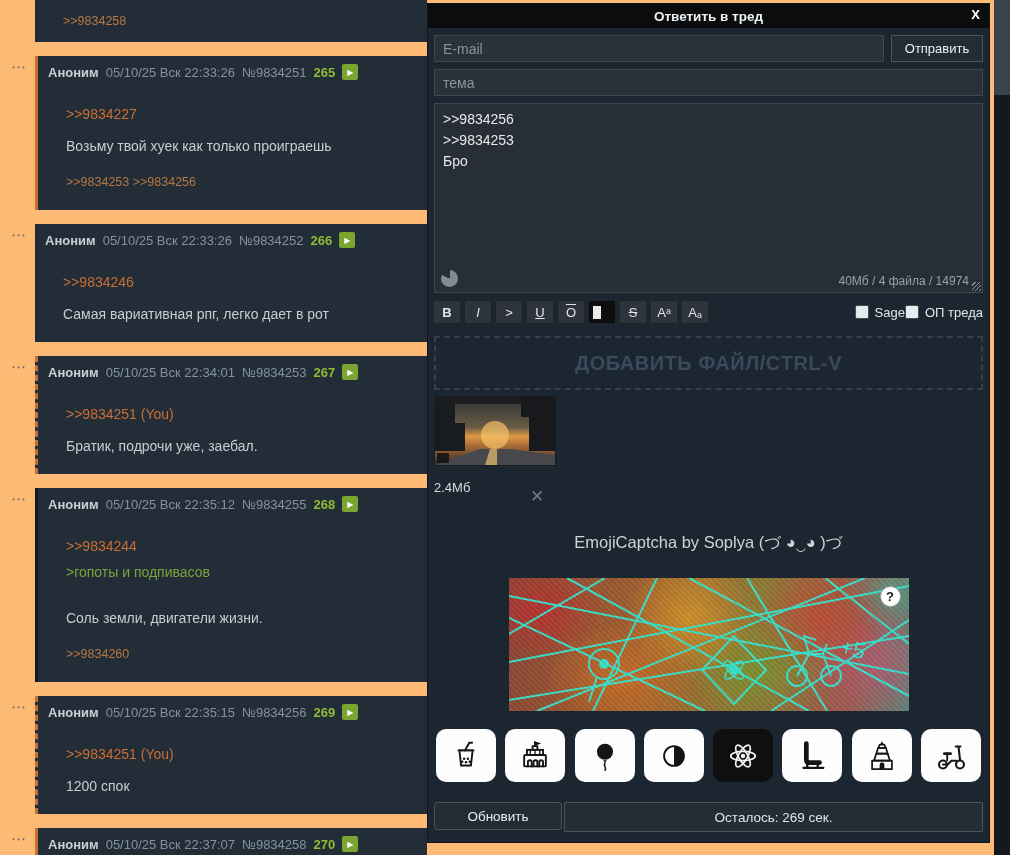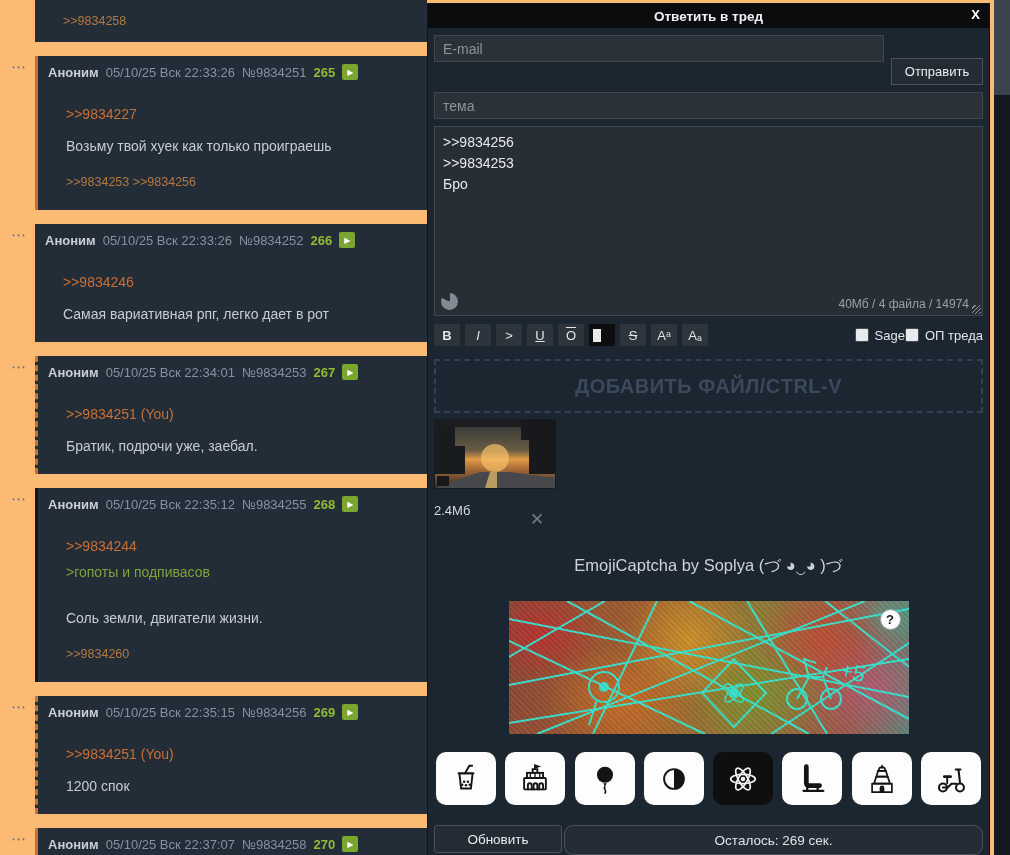--- a/index.html
+++ b/index.html
@@ -37,21 +37,21 @@
   .f-title{height:24px;background:#0a0c0e;color:#eef1f3;font-weight:bold;font-size:13.5px;
            display:flex;align-items:center;justify-content:center;position:relative;}
   .f-close{position:absolute;right:9px;top:0;height:20px;display:flex;align-items:center;
            color:#fff;font-weight:bold;font-size:13px;cursor:pointer;}
   .f-row{margin:7px 6px 0;}
   .f-email-row{display:flex;gap:7px;}
   .f-input{flex:1;height:27px;background:#2a3138;border:1px solid #3f474f;color:#d9dde0;
            font-size:14px;padding:0 8px;box-sizing:border-box;font-family:inherit;min-width:0;width:100%;}
   .f-input::placeholder{color:#8b939b;}
   .f-submit{flex:0 0 92px;height:27px;background:#232b34;border:1px solid #4a525b;color:#edf0f3;
-            font-size:13px;cursor:pointer;font-family:inherit;margin-top:23px;}
+            font-size:13px;cursor:pointer;font-family:inherit;}
   .f-ta-wrap{position:relative;margin:7px 6px 0;}
   .f-ta{display:block;width:100%;height:190px;box-sizing:border-box;background:#272e35;
         border:1px solid #3f474f;color:#e6e9ec;font-size:14px;line-height:21px;padding:5px 8px;
         resize:none;font-family:inherit;}
   .f-limits{position:absolute;right:14px;bottom:5px;color:#99a2aa;font-size:12px;}
   .f-paint{position:absolute;left:7px;bottom:6px;width:17px;height:17px;border-radius:50%;cursor:pointer;
            background:conic-gradient(from 295deg,transparent 0 65deg,#828b93 65deg 360deg);}
   .f-resize{position:absolute;right:2px;bottom:2px;width:9px;height:9px;cursor:nwse-resize;
             background:repeating-linear-gradient(135deg,transparent 0 2px,#8b949c 2px 3px);}
   .f-toolbar{display:flex;align-items:center;gap:5px;margin:8px 6px 0;}
@@ -88,21 +88,21 @@
   .f-cap-help{position:absolute;top:8px;right:8px;width:21px;height:21px;border-radius:50%;z-index:2;
               background:#fff;color:#16181a;font-size:13px;font-weight:bold;display:flex;align-items:center;
               justify-content:center;cursor:pointer;border:1px solid #9aa0a6;box-sizing:border-box;}
   .f-emojis{display:flex;justify-content:space-between;margin:18px 8px 0;}
   .emoji-tile{width:60px;height:53px;background:#fdfdfd;border-radius:10px;display:flex;
               align-items:center;justify-content:center;cursor:pointer;}
   .emoji-dark{background:#0f0f10;}
   .f-bottom{display:flex;gap:2px;margin:20px 6px 0;}
   .f-refresh{flex:0 0 128px;height:28px;background:#232b34;border:1px solid #4a525b;border-radius:3px;
              color:#e9edf0;font-size:13.5px;cursor:pointer;font-family:inherit;}
-  .f-remaining{flex:1;height:28px;background:#242c36;border:1px solid #4a525b;border-radius:9px;
+  .f-remaining{flex:1;height:28px;background:#242c36;border:1px solid #4a525b;border-radius:1px;
                color:#dfe4ea;font-size:13.5px;display:flex;align-items:center;justify-content:center;}
 
   
   .scrollbar{position:absolute;right:0;top:0;width:16px;height:855px;background:#141920;z-index:6;}
   .scroll-thumb{position:absolute;top:0;left:0;width:16px;height:95px;background:#3a434e;cursor:grab;}
 </style>
 </head>
 <body>
 
 <div class="wrap">

